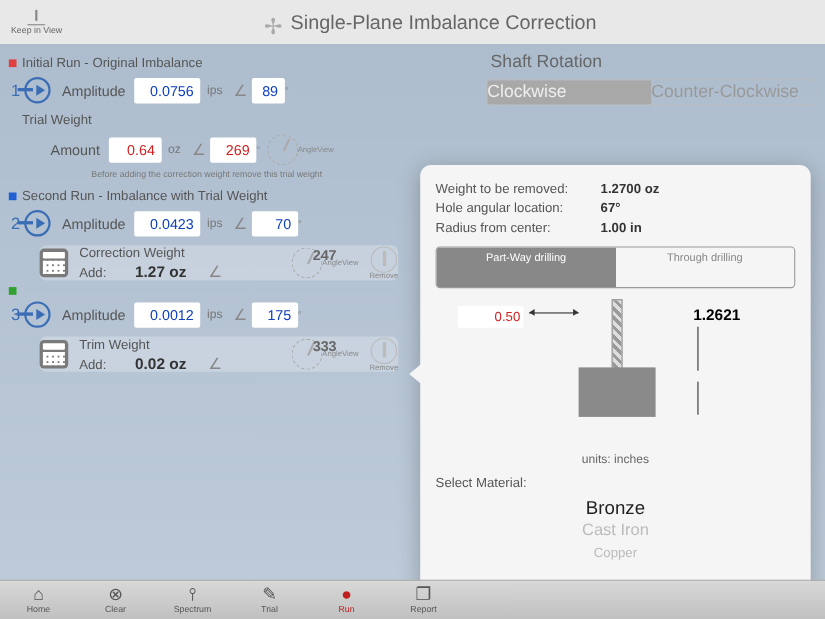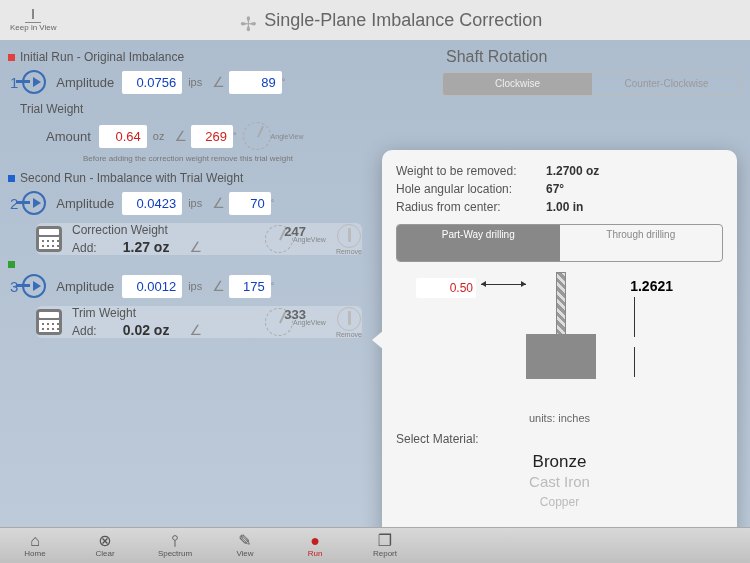--- a/index.html
+++ b/index.html
@@ -42,21 +42,21 @@
 .av-circ::after{content:"";position:absolute;left:13px;top:2px;width:1.5px;height:12px;background:#aaa;transform-origin:bottom;transform:rotate(25deg)}
 .av-deg{font-size:13px;font-weight:700;color:#666;position:absolute;top:-2px;right:-14px}
 .av-lbl{font-size:7px;color:#888;margin-top:1px}
 .rm-ic{display:flex;flex-direction:column;align-items:center;margin-left:4px}
 .rm-circ{width:24px;height:24px;border:1.5px solid #bbb;border-radius:50%;position:relative}
 .rm-circ::after{content:"";position:absolute;left:10px;top:3px;width:3px;height:14px;background:#bbb;border-radius:1px}
 .rm-lbl{font-size:7px;color:#888}
 .right{position:absolute;right:8px;top:8px;width:300px}
 .rot-lbl{font-size:16px;color:#666;margin-bottom:6px;margin-left:4px}
 .seg{display:flex;border:1px solid #bbb;border-radius:4px;overflow:hidden;height:24px}
-.seg div{flex:1;text-align:center;font-size:10px;line-height:22px;color:#999}
+.seg div{flex:1;font-size:16px;line-height:22px;color:#999}
 .seg .act{background:#a8a8a8;color:#eee}
 .popup{position:absolute;left:382px;top:110px;width:355px;height:390px;background:#f5f5f5;border-radius:10px;box-shadow:0 4px 20px rgba(0,0,0,0.25);padding:14px}
 .popup::before{content:"";position:absolute;left:-10px;top:180px;border-right:12px solid #f5f5f5;border-top:10px solid transparent;border-bottom:10px solid transparent}
 .p-row{display:flex;font-size:12px;color:#555;margin-bottom:4px}
 .p-row .k{width:150px}.p-row .v{font-weight:700;color:#333}
 .seg2{display:flex;border:1px solid #999;border-radius:4px;overflow:hidden;height:38px;margin:10px 0}
 .seg2 div{flex:1;text-align:center;font-size:10px;line-height:20px;color:#888}
 .seg2 .act{background:#888;color:#fff}
 .diagram{height:130px;position:relative;margin:10px 0}
 .drill-inp{position:absolute;left:20px;top:6px;width:60px;background:#fff;border:none;padding:3px;font-size:12px;color:#d02020;text-align:right;border-radius:2px}
@@ -103,21 +103,21 @@
           <span class="marker red"></span>
           <span>Initial Run - Original Imbalance</span>
         </div>
       <div class="row">
         <span class="num">1</span>
         <div class="arrow-ic"></div>
         <span class="lbl">Amplitude</span>
         <input class="inp blue-t" value="0.0756" style="">
         <span class="unit">ips</span>
         <span class="angle">∠</span>
-        <input class="inp blue-t" style="width: 53px;" value="89">
+        <input class="inp blue-t" style="width: 30px;" value="89">
         <span class="deg">°</span>
       </div>
     </div>
 
     <div class="section">
       <div class="sec-hdr" style="margin-left:12px">
           <span>Trial Weight</span>
         </div>
       <div class="row" style="margin-left:38px">
         <span class="lbl">Amount</span>
@@ -263,21 +263,21 @@
   <div class="tb-btn">
       <span class="tb-ic">⊗</span>
       <span>Clear</span>
     </div>
   <div class="tb-btn">
       <span class="tb-ic">⫯</span>
       <span>Spectrum</span>
     </div>
   <div class="tb-btn">
       <span class="tb-ic">✎</span>
-      <span>View</span>
+      <span>Trial</span>
     </div>
   <div class="tb-btn red-b">
       <span class="tb-ic">●</span>
       <span>Run</span>
     </div>
   <div class="tb-btn">
       <span class="tb-ic">❐</span>
       <span>Report</span>
     </div>
 </div>

